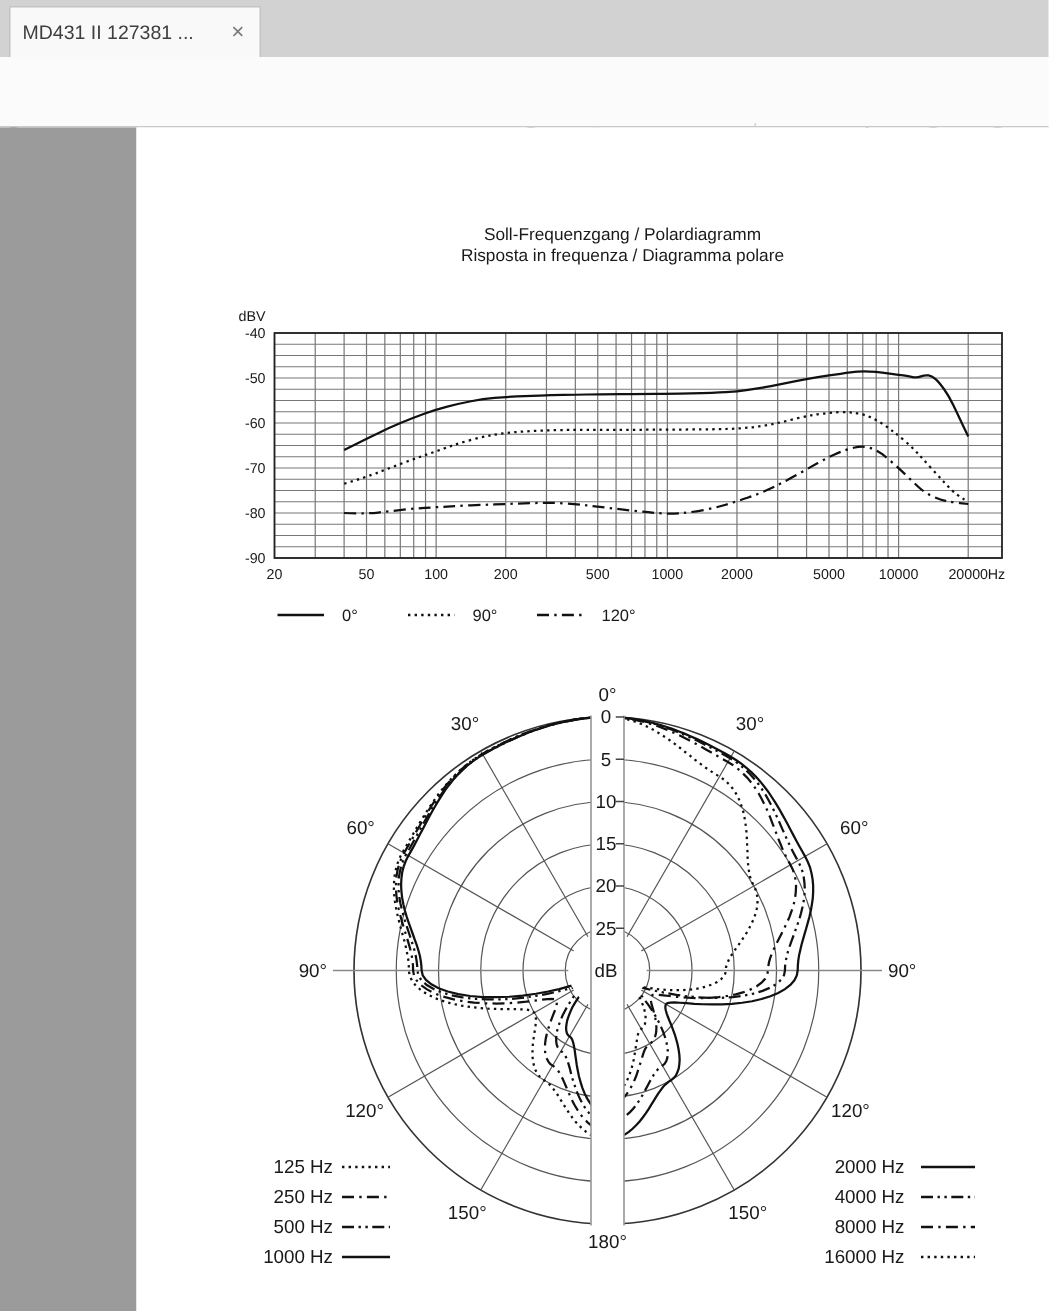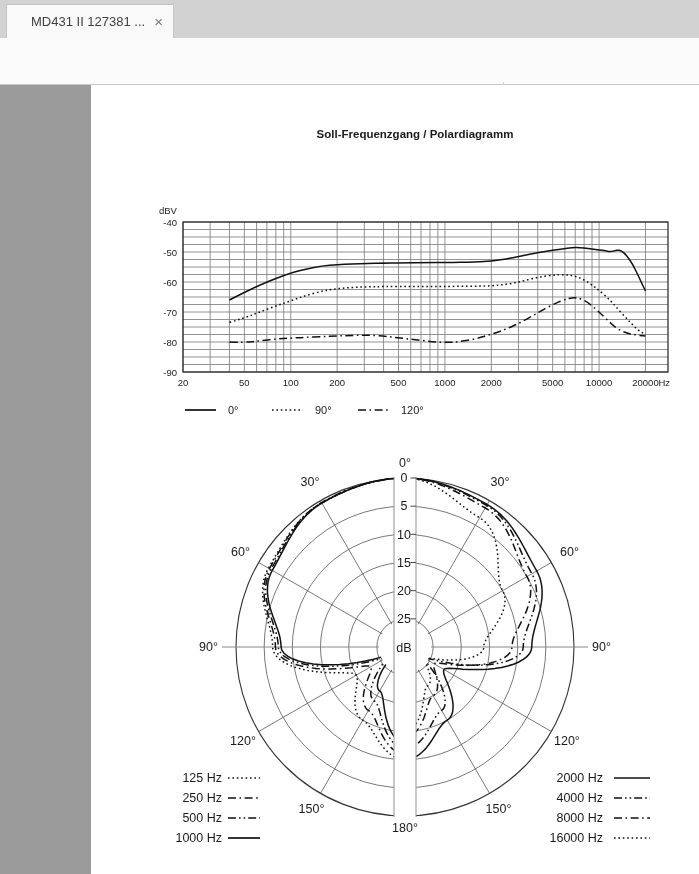--- a/index.html
+++ b/index.html
@@ -8,39 +8,39 @@
     background:#ffffff;font-family:"Liberation Sans",sans-serif;
     -webkit-font-smoothing:antialiased;
   }
   
   .tabbar{position:absolute;left:0;top:0;width:699px;height:38px;background:#d2d2d2;}
   .tab{
     position:absolute;left:6px;top:4px;width:168px;height:34px;
     background:#f9f9f9;border:1px solid #c4c4c4;border-bottom:none;
     box-sizing:border-box;display:flex;align-items:center;
   }
-  .tab-title{font-size:13px;color:#3f3f3f;padding-left:24px;white-space:nowrap;
+  .tab-title{font-size:13px;color:#3f3f3f;padding-left:8px;white-space:nowrap;
     overflow:hidden;flex:1;}
   .tab-close{font-size:15px;color:#7a7a7a;padding:0 10px 0 4px;cursor:default;line-height:1;}
   
   .toolbar{position:absolute;left:0;top:38px;width:699px;height:47px;background:#fbfbfb;
     border-bottom:1px solid #c9c9c9;box-sizing:border-box;}
   .tbtn{position:absolute;}
   .page-field{
     position:absolute;left:424px;top:50px;width:34px;height:21px;text-align:center;
     font-size:13px;color:#333;border-bottom:2px solid #b5b5b5;
   }
   .page-of{position:absolute;left:465px;top:53px;font-size:13px;color:#333;}
   .tb-sep{position:absolute;left:503px;top:44px;width:1px;height:33px;background:#d2d2d2;}
   
   .content-gutter{position:absolute;left:0;top:85px;width:91px;height:789px;background:#9b9b9b;}
   .pdf-page{position:absolute;left:91px;top:85px;width:608px;height:789px;background:#ffffff;}
   .doc-title{
-    position:absolute;left:150px;top:128px;width:530px;text-align:center;
-    font-weight:bold;font-size:11.5px;line-height:13.5px;color:#1a1a1a;
+    position:absolute;left:150px;top:151px;width:530px;text-align:center;
+    font-weight:normal;font-size:11.5px;line-height:13.5px;color:#1a1a1a;
   }
   #freq-svg{position:absolute;left:140px;top:195px;}
   #polar-svg{position:absolute;left:140px;top:445px;}
   svg text{font-family:"Liberation Sans",sans-serif;fill:#1a1a1a;}
 </style>
 </head>
 <body>
 
 <div class="tabbar">
   <div class="tab">
@@ -89,20 +89,21 @@
     <circle cx="14" cy="14" r="12.2" fill="none" stroke="#5f5f5f" stroke-width="1.7"></circle>
     <path d="M9 14 H19 M14 9 V19" fill="none" stroke="#5f5f5f" stroke-width="1.8" stroke-linecap="round"></path>
   </svg>
 </div>
 
 <div class="content-gutter"></div>
 <div class="pdf-page"></div>
 
 <div class="doc-title">
   <div>Soll-Frequenzgang / Polardiagramm</div>
+  <div>Risposta in frequenza / Diagramma polare</div>
 </div>
 
 <svg id="freq-svg" width="550" height="240" viewBox="0 0 550 240">
     <line x1="43" y1="27" x2="43" y2="177" stroke="#777" stroke-width="0.8"></line>
     <line x1="70.14583121649531" y1="27" x2="70.14583121649531" y2="177" stroke="#777" stroke-width="0.8"></line>
     <line x1="89.40610497771954" y1="27" x2="89.40610497771954" y2="177" stroke="#777" stroke-width="0.8"></line>
     <line x1="104.34553394433973" y1="27" x2="104.34553394433973" y2="177" stroke="#777" stroke-width="0.8"></line>
     <line x1="116.55193619421485" y1="27" x2="116.55193619421485" y2="177" stroke="#777" stroke-width="0.8"></line>
     <line x1="126.8723022450033" y1="27" x2="126.8723022450033" y2="177" stroke="#777" stroke-width="0.8"></line>
     <line x1="135.81220995543907" y1="27" x2="135.81220995543907" y2="177" stroke="#777" stroke-width="0.8"></line>

